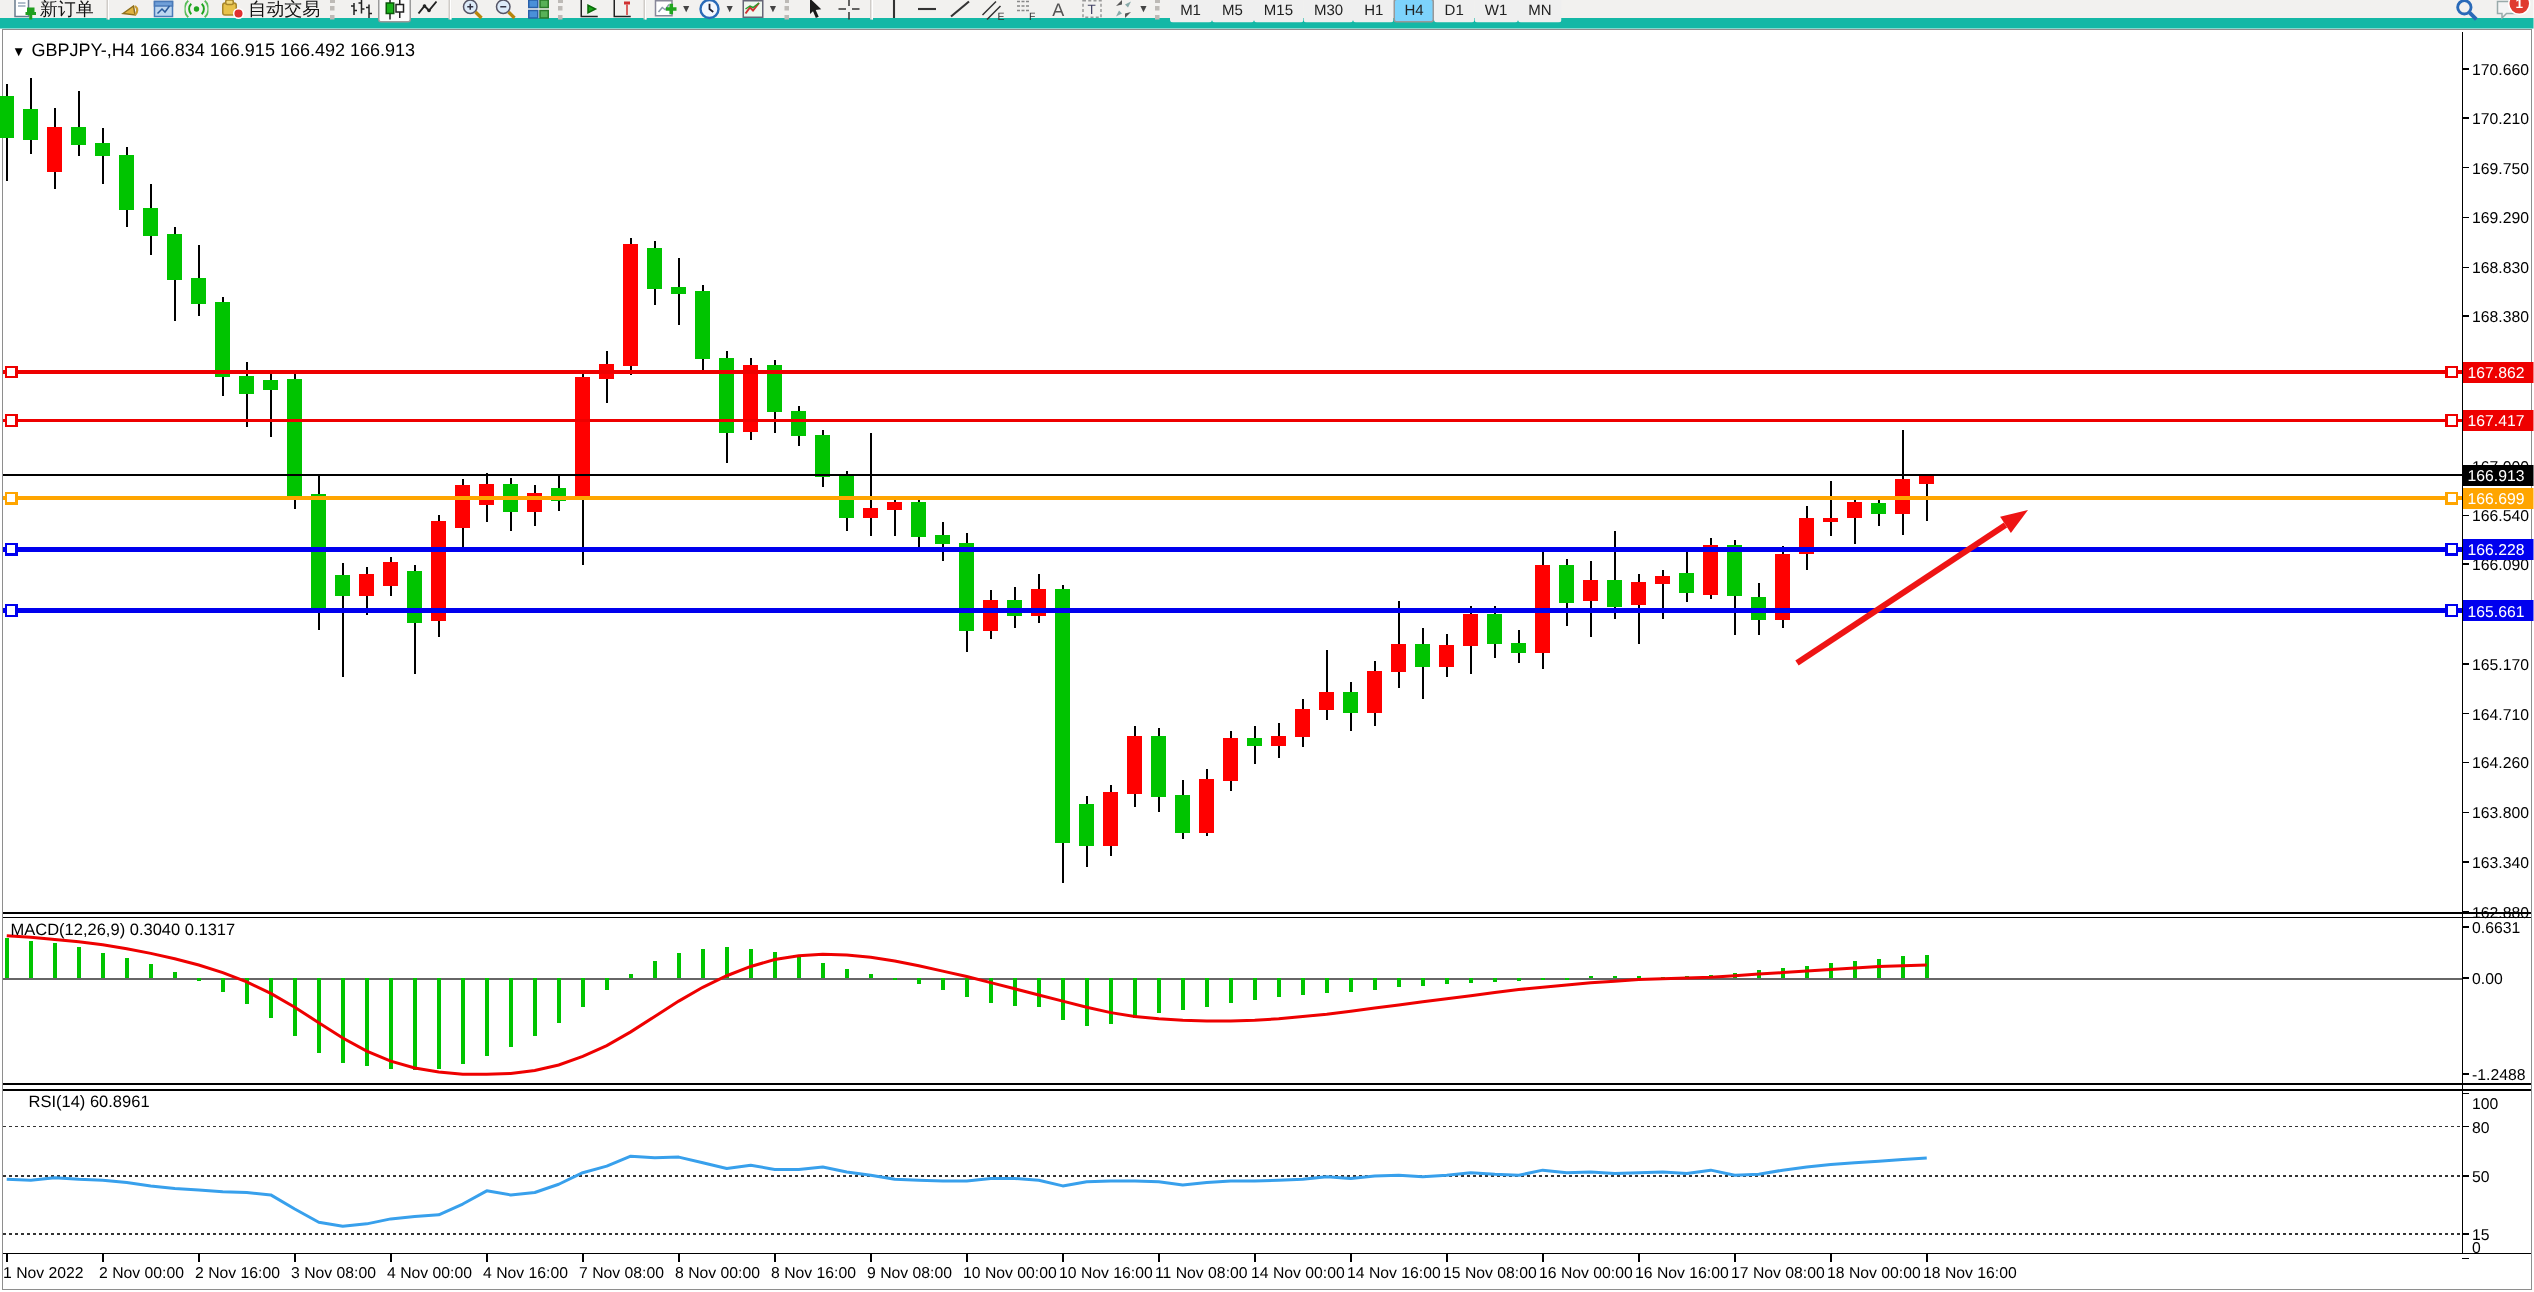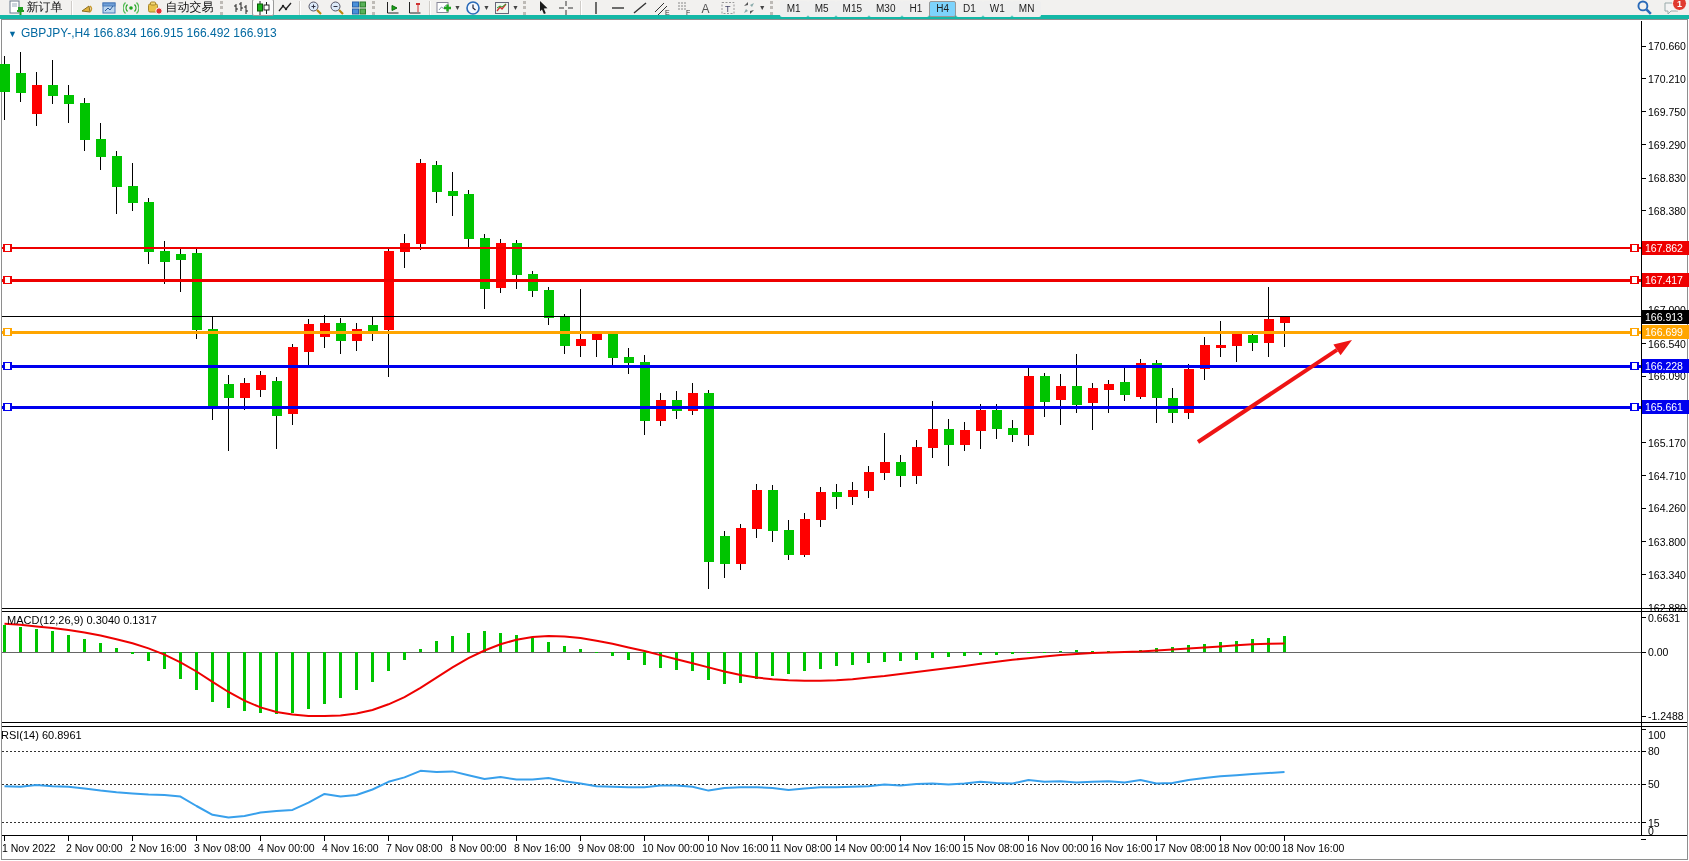--- a/index.html
+++ b/index.html
@@ -1,37 +1,37 @@
 <!DOCTYPE html>
 <html><head>
 <meta charset="utf-8">
 <style>
   html,body{margin:0;padding:0;}
   body{width:1689px;height:861px;position:relative;overflow:hidden;background:#fff;
        font-family:"Liberation Sans",sans-serif;}
   #toolbar{position:absolute;left:0;top:0;width:1689px;height:19px;background:#f2f1ef;
-           border-bottom:4px solid #14b8a6;display:flex;align-items:center;z-index:5;padding:0 2px;box-sizing:border-box;}
+           border-bottom:7px solid #14b8a6;display:flex;align-items:center;z-index:5;padding:0 2px;box-sizing:border-box;}
   .tbtn{height:17px;min-width:22px;display:inline-flex;align-items:center;justify-content:center;
         border:1px solid transparent;border-radius:2px;background:transparent;padding:0 1px;cursor:default;}
   .tbtn.active{background:#fbfbfb;border-color:#9a9a9a;}
   .tbtn svg{display:block;}
   .tlabel{font-size:12px;color:#111;margin-left:3px;white-space:nowrap;}
   .tsep{width:1px;height:14px;background:#cfccc8;border-right:1px solid #fff;margin:0 3px;}
   .tgrip{width:3px;height:14px;border-left:3px dotted #bdbab6;margin:0 4px 0 2px;}
   .drop{font-size:7px;color:#444;margin-left:2px;}
   .tf{font-size:10px;color:#222;min-width:26px;height:16px;display:inline-flex;align-items:center;
       justify-content:center;border:1px solid transparent;border-radius:2px;}
   .tf.active{background:#7dd3fc;border-color:#989898;}
   #tb-right{margin-left:auto;display:flex;align-items:center;margin-right:4px;}
   .badge{position:absolute;top:-4px;right:-5px;background:#e03a2f;color:#fff;font-size:9px;font-weight:bold;
          border-radius:50%;width:13px;height:13px;display:flex;align-items:center;justify-content:center;border:1px solid #fff;}
-  #chart-title{position:absolute;left:8px;top:26px;font-size:12px;color:#0369a1;z-index:3;white-space:nowrap;}
+  #chart-title{position:absolute;left:8px;top:26px;font-size:12px;color:#000000;z-index:3;white-space:nowrap;}
   #chart-title .mark{font-size:9px;margin-right:4px;}
   #macd-label{position:absolute;left:7px;top:614px;font-size:11px;color:#000;z-index:3;}
-  #rsi-label{position:absolute;left:1px;top:729px;font-size:11px;color:#000;z-index:3;}
+  #rsi-label{position:absolute;left:19px;top:729px;font-size:11px;color:#000;z-index:3;}
   #chart-svg{position:absolute;left:0;top:0;z-index:1;}
   #chart-svg text{font-family:"Liberation Sans",sans-serif;}
 </style>
 </head>
 <body>
 
 <div id="toolbar">
   <button class="tbtn" style="min-width:66px">
     <svg width="16" height="16" viewBox="0 0 16 16">
       <rect x="2" y="1" width="9" height="12" fill="#fff" stroke="#6a7b8c"></rect>

